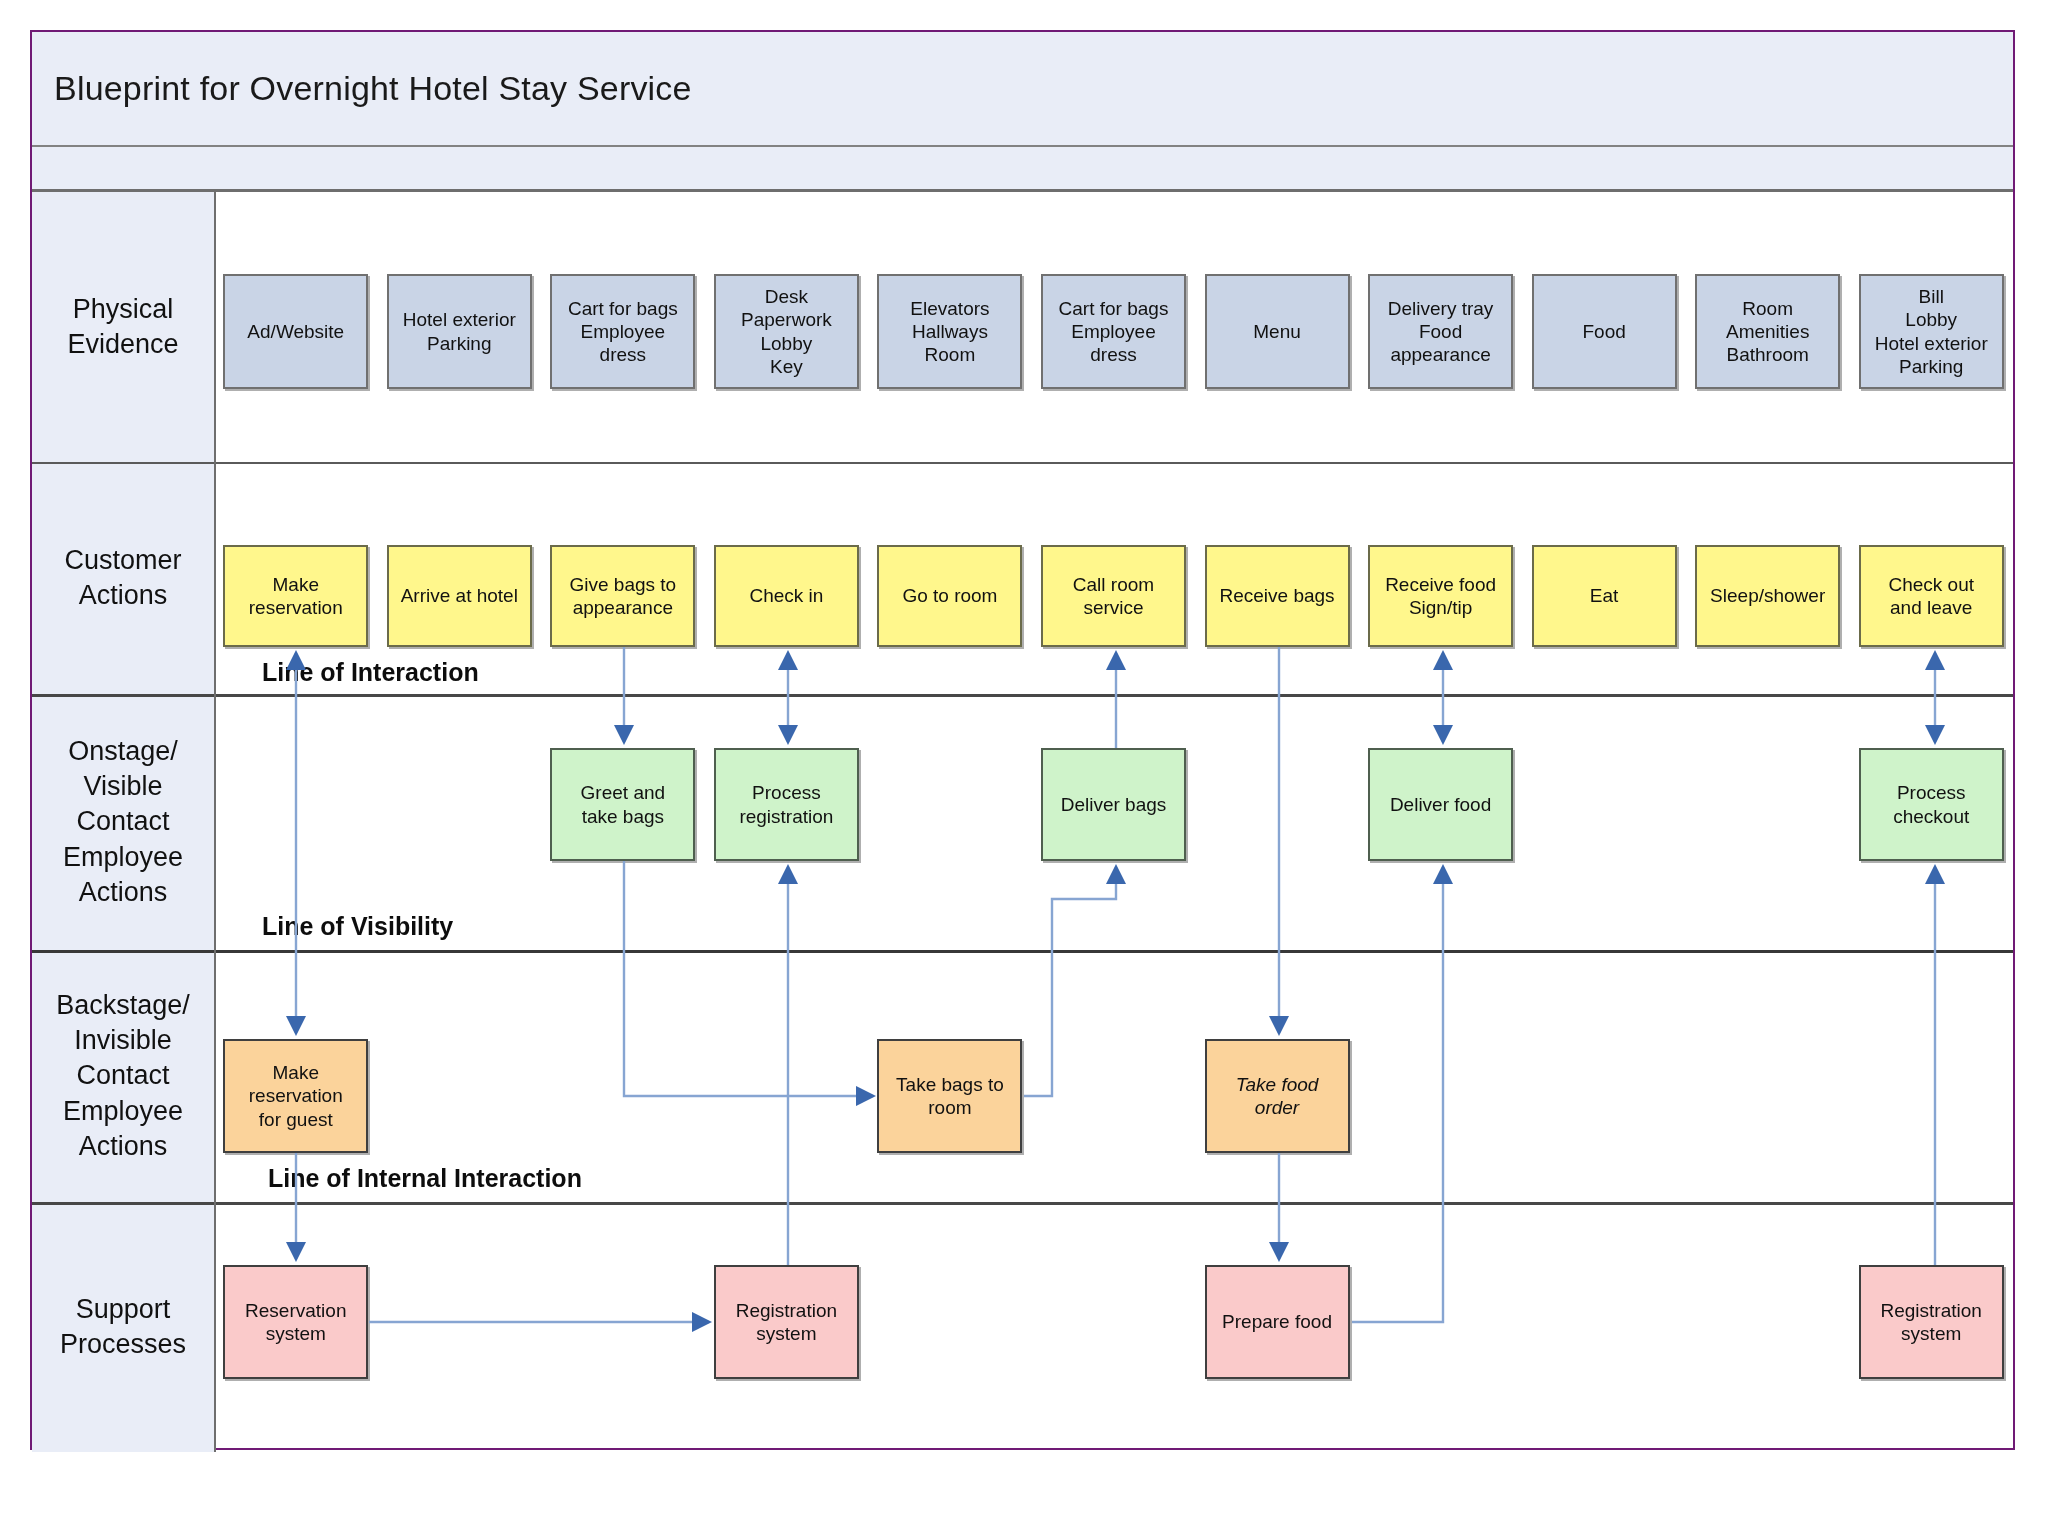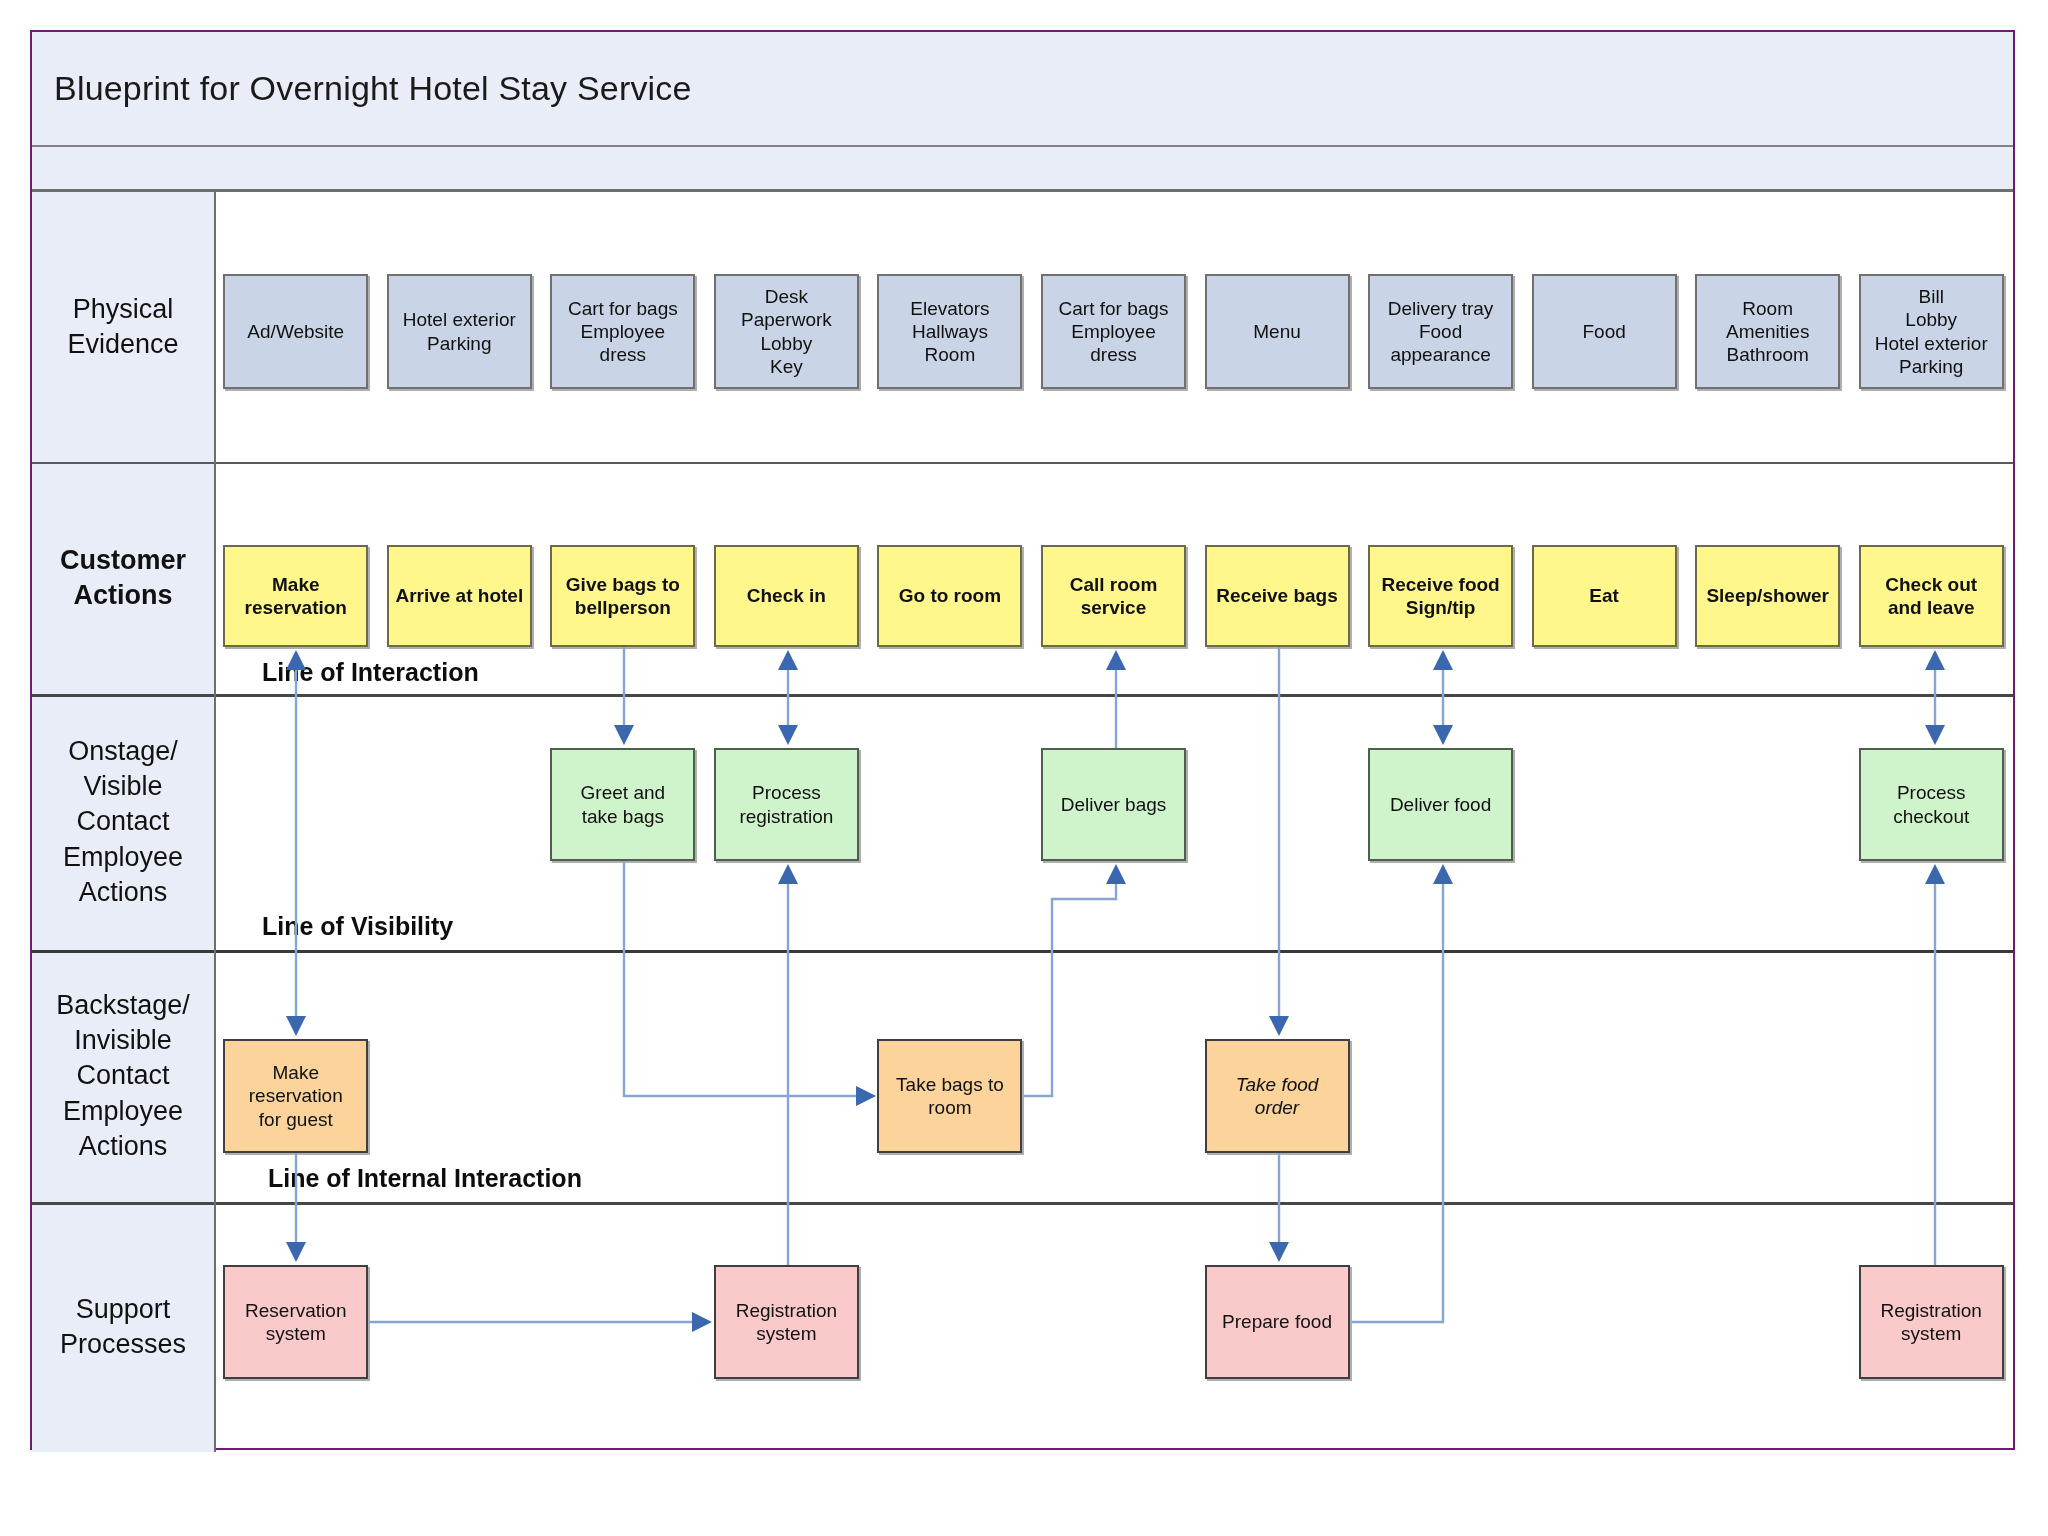--- a/index.html
+++ b/index.html
@@ -80,34 +80,34 @@
         </div>
       <div class="cell">
           <div class="box evidence">Bill
 Lobby
 Hotel exterior
 Parking</div>
         </div>
     </div>
   </div>
 
-  <div class="band" style="top:430px;height:232px;font-weight:bold;">
+  <div class="band" style="top:430px;height:232px;">
     <div class="band-label">Customer
 Actions</div>
     <div class="band-content" style="padding-top:83px;">
       <div class="cell">
           <div class="box customer">Make
 reservation</div>
         </div>
       <div class="cell">
           <div class="box customer">Arrive at hotel</div>
         </div>
       <div class="cell">
           <div class="box customer">Give bags to
-bellperson</div>
+appearance</div>
         </div>
       <div class="cell">
           <div class="box customer">Check in</div>
         </div>
       <div class="cell">
           <div class="box customer">Go to room</div>
         </div>
       <div class="cell">
           <div class="box customer">Call room
 service</div>

